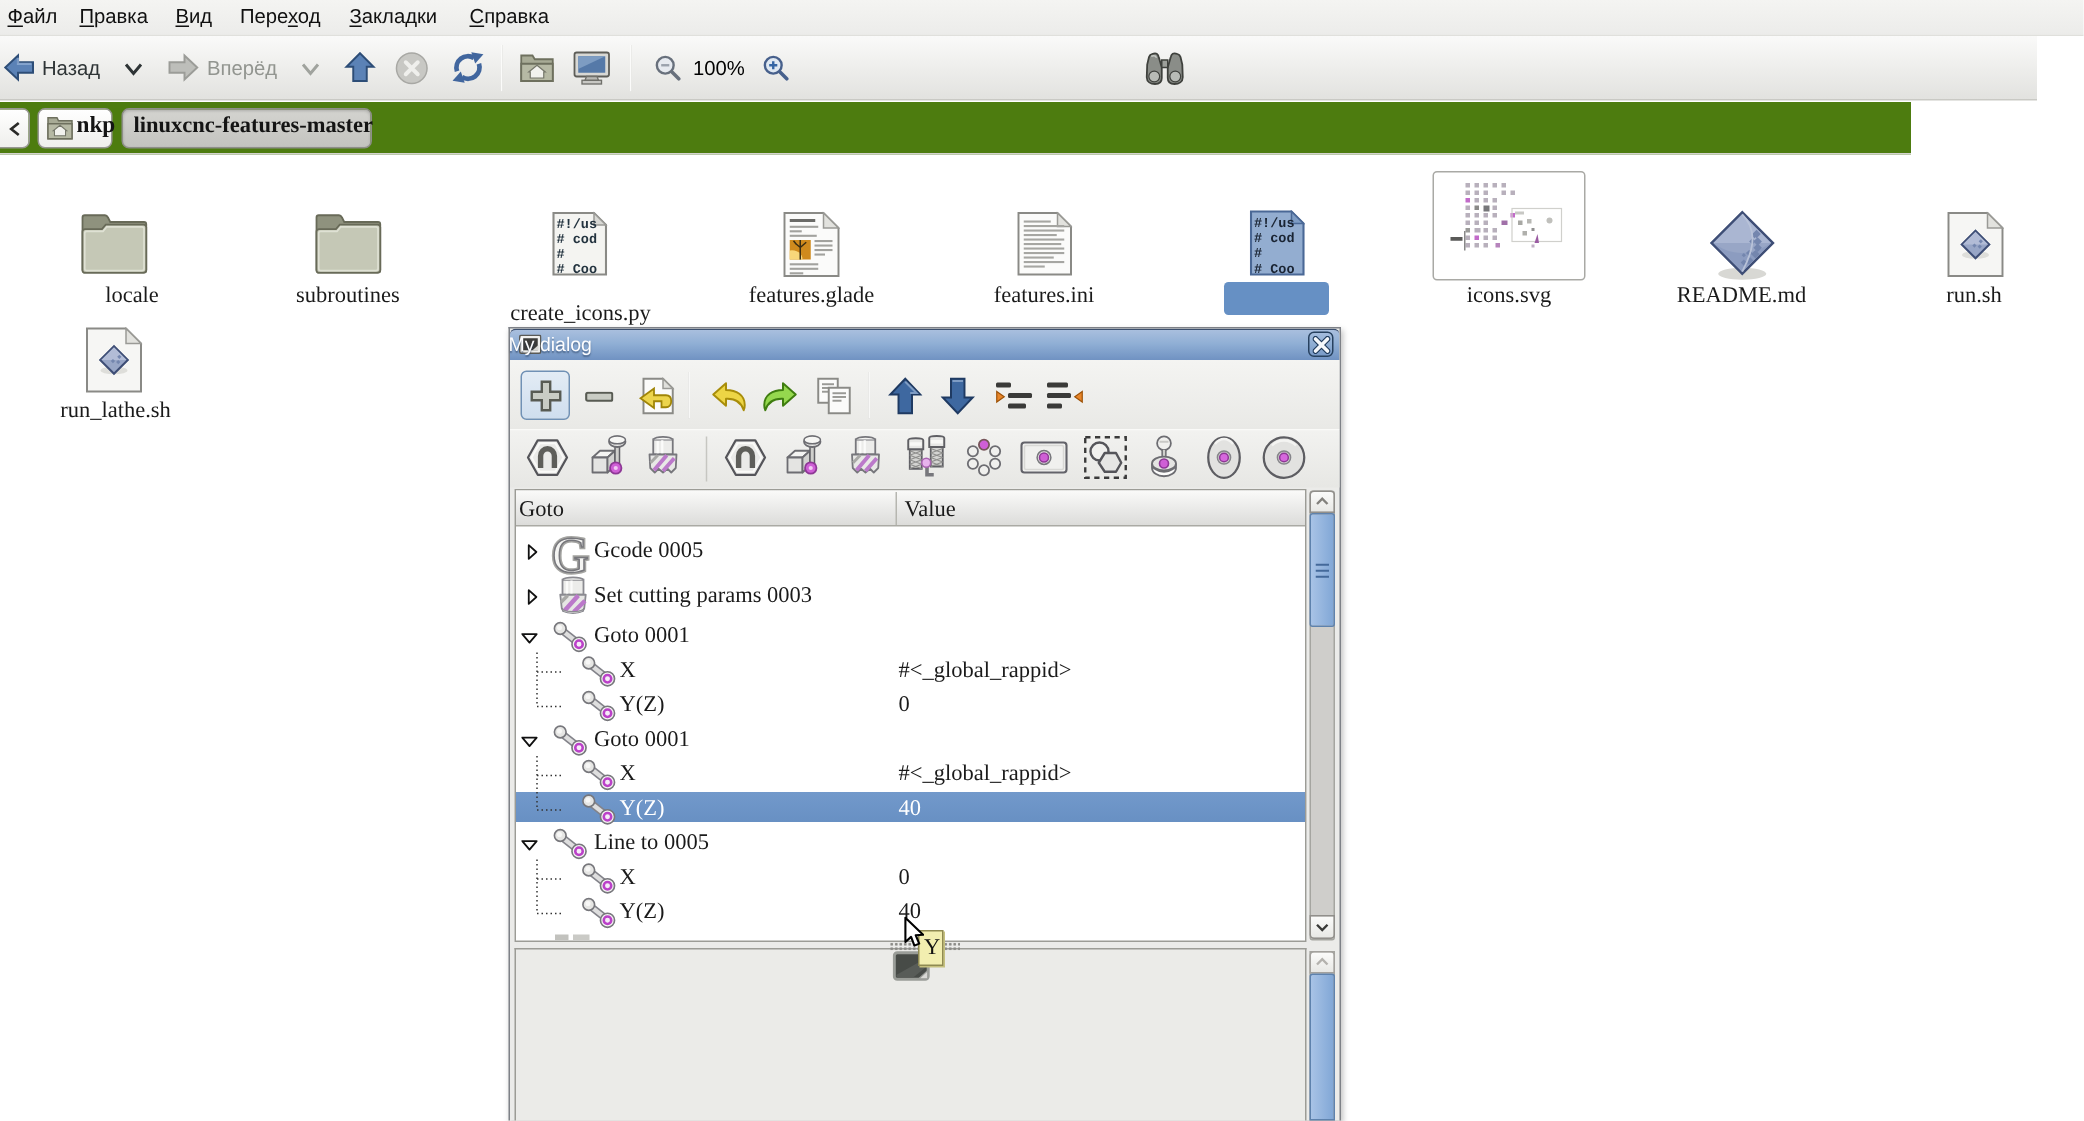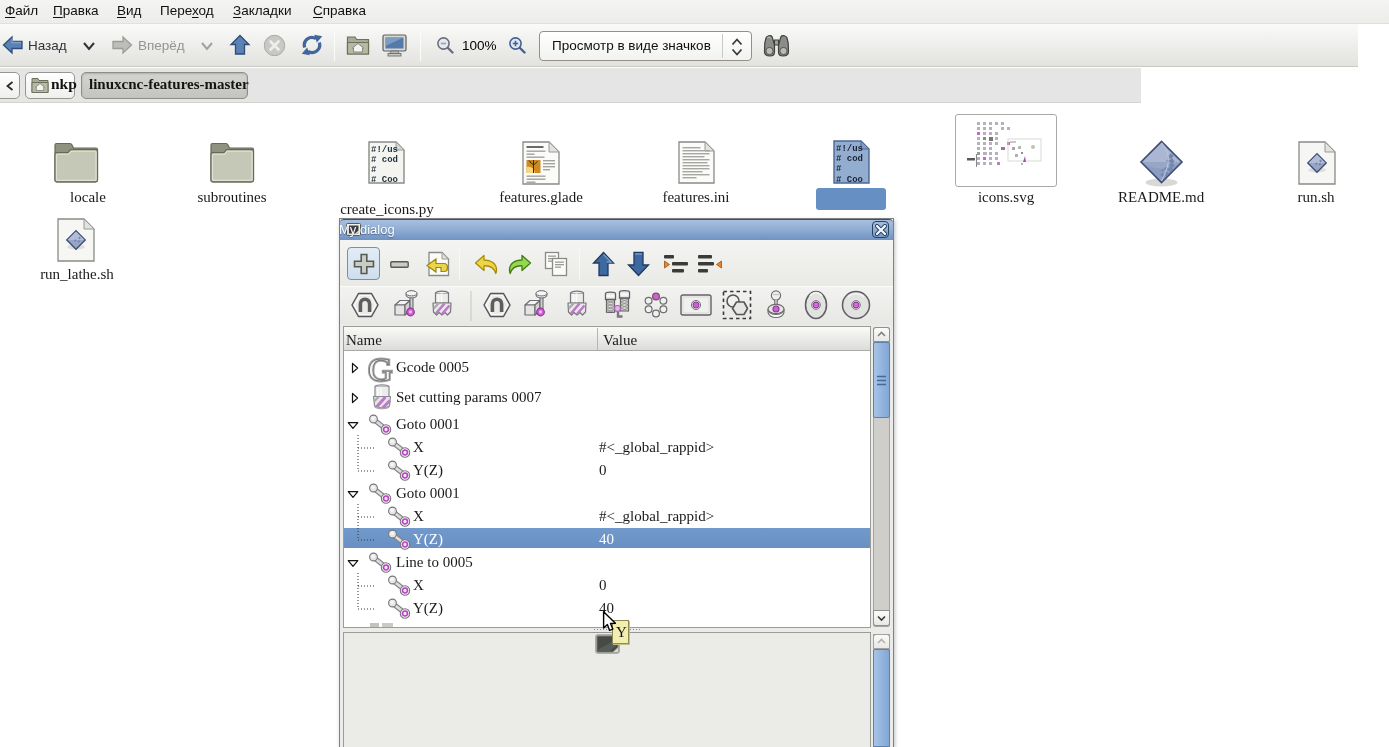--- a/index.html
+++ b/index.html
@@ -6,22 +6,22 @@
 html,body { width:1389px; height:747px; overflow:hidden; background:#fff;
   font-family:"Liberation Sans", sans-serif; }
 .abs { position:absolute; }
 #menubar { position:absolute; left:0; top:0; width:1389px; height:24px;
   background:linear-gradient(#f4f4f2,#ececea); border-bottom:1px solid #e0e0dc;
   font-size:13.5px; color:#101010; }
 #menubar span { position:absolute; top:3px; }
 #menubar u { text-decoration:underline; text-underline-offset:2px; }
 #toolbar { position:absolute; left:0; top:24px; width:1358px; height:43px;
   background:linear-gradient(#fafaf9,#e2e2df); border-bottom:1px solid #c9c9c4; }
-#pathbar { position:absolute; left:0; top:68px; width:1141px; height:35px;
-  background:#e5e5e5; border-bottom:1px solid #d4d4cf; }
+#pathbar { position:absolute; left:0; top:68px; width:1274px; height:35px;
+  background:#4d7c0f; border-bottom:1px solid #d4d4cf; }
 #fileview { position:absolute; left:0; top:104px; width:1389px; height:643px; background:#ffffff; }
 .flabel { position:absolute; font-family:"Liberation Serif", serif; font-size:15px;
   color:#1a1a1a; text-align:center; width:150px; }
 .tbtext { position:absolute; top:14px; font-size:13.5px; color:#2e3436; }
 .tsep { position:absolute; top:6px; width:1px; height:31px; background:#c2c2bd;
   border-right:1px solid #fbfbfa; }
 #dialog { position:absolute; left:339px; top:218px; width:555px; height:529px; }
 .dtsep { position:absolute; width:1px; background:#c6c6c1; border-right:1px solid #f8f8f7; }
 .serif { font-family:"Liberation Serif", serif; }
 .treetext { font-size:15px; color:#1a1a1a; white-space:nowrap; }
@@ -93,28 +93,20 @@
     <path d="M4.8 7.5 L10.2 7.5" stroke="#9aa2ac" stroke-width="1.6"></path>
   </svg>
   <span class="tbtext" style="left:462px;color:#000">100%</span>
 
   <svg class="abs" style="left:508px;top:12px" width="18" height="18" viewBox="0 0 18 18">
     <circle cx="7.5" cy="7.5" r="5.6" fill="#dfe8f2" stroke="#47608c" stroke-width="1.6"></circle>
     <path d="M12 12 L16.5 16.5" stroke="#47608c" stroke-width="2.4" stroke-linecap="round"></path>
     <path d="M4.8 7.5 L10.2 7.5 M7.5 4.8 L7.5 10.2" stroke="#3465a4" stroke-width="1.6"></path>
   </svg>
 
-  <div class="abs" style="left:539px;top:7px;width:213px;height:30px;background:linear-gradient(#ffffff,#f2f2f0);border:1px solid #948f88;border-radius:4px;">
-    <span style="position:absolute;left:12px;top:6px;font-size:13.5px;color:#101010;">Просмотр в виде значков</span>
-    <div style="position:absolute;right:28px;top:2px;width:1px;height:24px;background:#c9c9c4;"></div>
-    <svg style="position:absolute;right:7px;top:6px" width="14" height="18" viewBox="0 0 14 18">
-      <path d="M2.5 6.5 L7 1.5 L11.5 6.5" fill="none" stroke="#3a3a38" stroke-width="1.8"></path>
-      <path d="M2.5 11.5 L7 16.5 L11.5 11.5" fill="none" stroke="#3a3a38" stroke-width="1.8"></path>
-    </svg>
-  </div>
 
   <svg class="abs" style="left:763px;top:10px" width="27" height="23" viewBox="0 0 27 23">
     <path d="M5 2 C8 1 9 2 9.5 4 L11.5 11 L11.5 18 C11.5 21 9.5 22 7 22 C4 22 1.5 20.5 1.5 17.5 L1.8 9 L3 4 C3.3 3 4 2.3 5 2 Z" fill="#8a8d88" stroke="#3f413d" stroke-width="1.2"></path>
     <path d="M22 2 C19 1 18 2 17.5 4 L15.5 11 L15.5 18 C15.5 21 17.5 22 20 22 C23 22 25.5 20.5 25.5 17.5 L25.2 9 L24 4 C23.7 3 23 2.3 22 2 Z" fill="#8a8d88" stroke="#3f413d" stroke-width="1.2"></path>
     <rect x="11.5" y="6" width="4" height="5" fill="#9da09b" stroke="#3f413d" stroke-width="1"></rect>
     <circle cx="6.5" cy="17" r="3.6" fill="#b8bbb6" stroke="#3f413d" stroke-width="0.8"></circle>
     <circle cx="20.5" cy="17" r="3.6" fill="#b8bbb6" stroke="#3f413d" stroke-width="0.8"></circle>
     <path d="M4.5 3.5 C6 3 7.5 3.2 8 4.5" fill="none" stroke="#c8cbc6" stroke-width="1"></path>
   </svg>
 </div>
@@ -485,21 +477,21 @@
     <use href="#rectdot" x="356" y="18"></use>
     <use href="#dashsq" x="397" y="18"></use>
     <use href="#joy" x="436" y="18"></use>
     <use href="#ovaldot" x="476" y="18"></use>
     <use href="#circdot" x="516" y="18"></use>
   </svg>
 
   <div class="abs" style="left:4px;top:108px;width:528px;height:302px;border:1px solid #9c9c96;background:#fff;"></div>
   <div class="abs" style="left:5px;top:109px;width:526px;height:24px;background:linear-gradient(#fafaf9,#dcdcda);border-bottom:1px solid #aaaaa4;"></div>
   <div class="abs" style="left:258px;top:110px;width:1px;height:22px;background:#b6b6b0;"></div>
-  <div class="abs serif" style="left:7px;top:114px;font-size:15px;color:#1a1a1a;">Name</div>
+  <div class="abs serif" style="left:7px;top:114px;font-size:15px;color:#1a1a1a;">Goto</div>
   <div class="abs serif" style="left:264px;top:114px;font-size:15px;color:#1a1a1a;text-align:center;">Value</div>
   <div class="abs" style="left:5px;top:310px;width:526px;height:20px;background:linear-gradient(#7299cb,#6890c3);"></div>
   <svg class="abs" style="left:5px;top:133px" width="526" height="276" viewBox="0 0 526 276">
     <defs>
       <g id="linkicon">
         <path d="M-6 -4.5 L3.5 3" stroke="#83838a" stroke-width="5"></path>
         <path d="M-6 -4.5 L3.5 3" stroke="#dedede" stroke-width="2.8"></path>
         <circle cx="-7.5" cy="-6" r="3.9" fill="#e6e6e4" stroke="#77777c" stroke-width="1.1"></circle>
         <circle cx="-8" cy="-6.7" r="1.7" fill="#f7f7f6"></circle>
         <circle cx="5" cy="4.5" r="4.7" fill="#f4f4f2" stroke="#77777c" stroke-width="1.1"></circle>
@@ -548,21 +540,21 @@
     <use href="#linkicon" x="37" y="212"></use>
     <path d="M14 222 L14 258" stroke="#333" stroke-width="1" stroke-dasharray="1 2"></path>
     <path d="M14 235 L30 235 M14 258 L30 258" stroke="#333" stroke-width="1" stroke-dasharray="1 2"></path>
     <use href="#linkicon" x="56" y="235"></use>
     <use href="#linkicon" x="56" y="258"></use>
 
     <rect x="26" y="272" width="9" height="4" fill="#c2c2be"></rect>
     <rect x="38" y="272" width="11" height="4" fill="#cacac6"></rect>
   </svg>
   <div class="abs serif treetext" style="left:57px;top:141px;">Gcode 0005</div>
-  <div class="abs serif treetext" style="left:57px;top:171px;">Set cutting params 0007</div>
+  <div class="abs serif treetext" style="left:57px;top:171px;">Set cutting params 0003</div>
   <div class="abs serif treetext" style="left:57px;top:198px;">Goto 0001</div>
   <div class="abs serif treetext" style="left:74px;top:221px;">X</div>
   <div class="abs serif treetext" style="left:260px;top:221px;">#&lt;_global_rappid&gt;</div>
   <div class="abs serif treetext" style="left:74px;top:244px;">Y(Z)</div>
   <div class="abs serif treetext" style="left:260px;top:244px;">0</div>
   <div class="abs serif treetext" style="left:57px;top:267px;">Goto 0001</div>
   <div class="abs serif treetext" style="left:74px;top:290px;">X</div>
   <div class="abs serif treetext" style="left:260px;top:290px;">#&lt;_global_rappid&gt;</div>
   <div class="abs serif treetext" style="left:74px;top:313px;color:#fff;">Y(Z)</div>
   <div class="abs serif treetext" style="left:260px;top:313px;color:#fff;">40</div>

